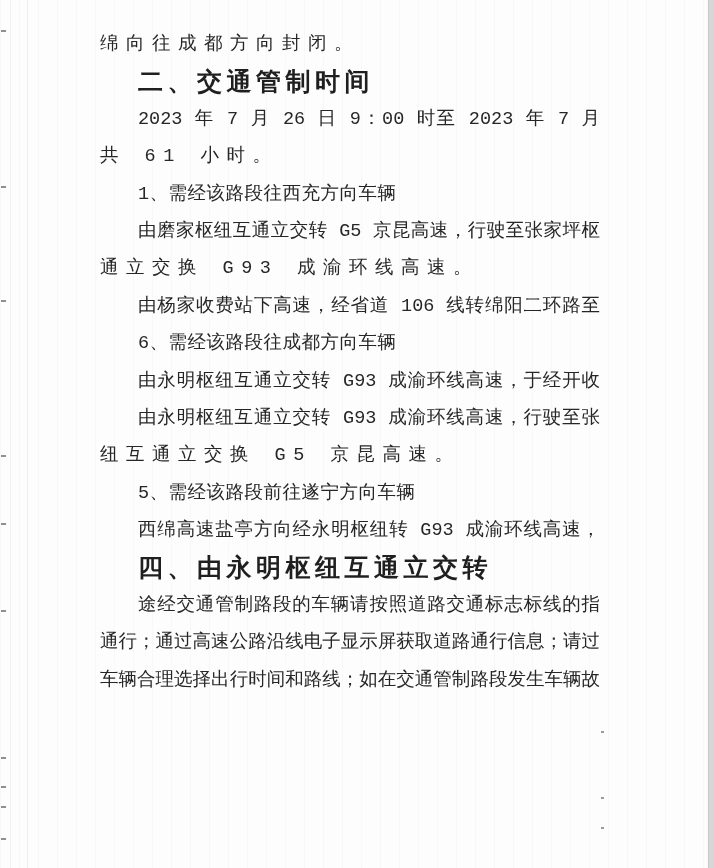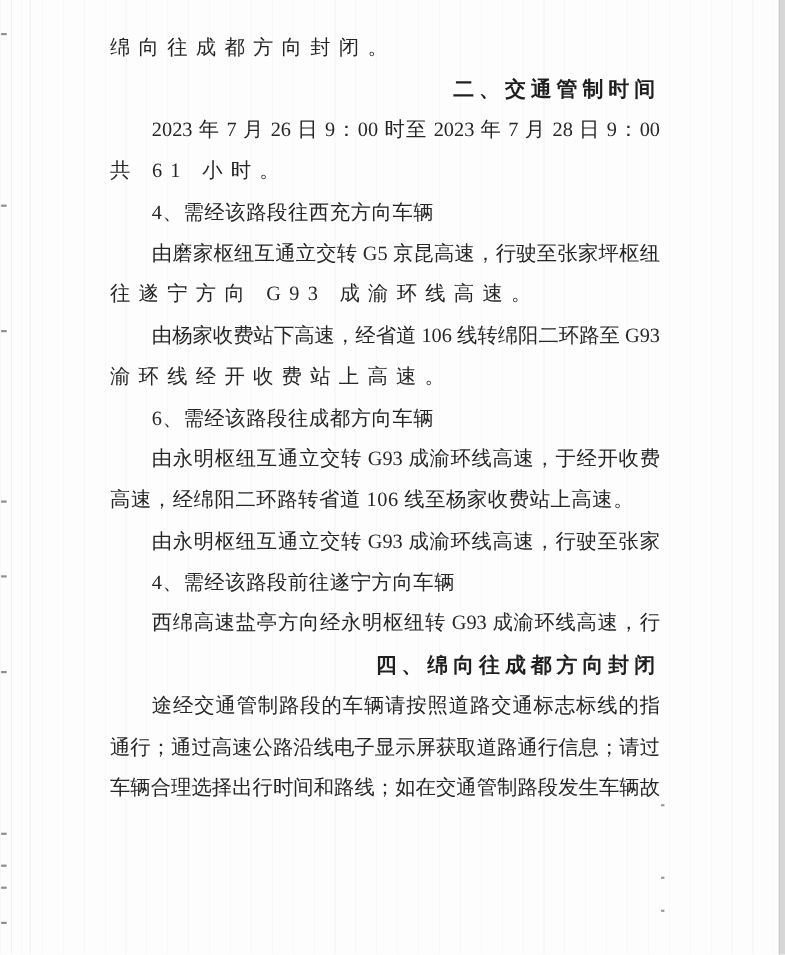--- a/index.html
+++ b/index.html
@@ -55,40 +55,39 @@
     left: 100px;
     top: 26px;
     width: 500px;
   }
   .line {
     height: 37.4px;
     line-height: 37.4px;
     font-size: 18.5px;
     letter-spacing: 0.5px;
     color: #262626;
-    font-family: Liberation Serif, serif;
+    font-family: Liberation Mono, monospace;
     white-space: nowrap;
     overflow: visible;
   }
   .line.indent { padding-left: 38px; }
   .line.fill {
     white-space: normal;
     overflow: hidden;
     text-align: justify;
     text-align-last: justify;
     letter-spacing: 0;
   }
   .line.loose { letter-spacing: 7.5px; }
   .line.heading {
     font-weight: bold;
     font-family: "Liberation Sans", "DejaVu Sans", sans-serif;
     letter-spacing: 4.5px;
-    font-size: 19px;
+    font-size: 25px;
     color: #1f1f1f;
-    text-align: right;
   }
 </style>
 </head>
 <body>
 
 <div class="page">
   <div class="vline vline-a"></div>
   <div class="vline vline-b"></div>
 
   <div class="dash" style="top:30px"></div>
@@ -104,31 +103,30 @@
 
   <div class="speck" style="left:601px; top:731px"></div>
   <div class="speck" style="left:601px; top:797px"></div>
   <div class="speck" style="left:601px; top:827px"></div>
 
   <div class="content" id="doc-lines">
       <div class="line loose">绵向往成都方向封闭。</div>
       <div class="line heading indent">二、交通管制时间</div>
       <div class="line indent fill">2023 年 7 月 26 日 9：00 时至 2023 年 7 月 28 日 9：00 时，</div>
       <div class="line loose">共 61 小时。</div>
-      <div class="line indent">4、需经该路段往西充方向车辆</div>
+      <div class="line indent">1、需经该路段往西充方向车辆</div>
       <div class="line indent fill">由磨家枢纽互通立交转 G5 京昆高速，行驶至张家坪枢纽互</div>
-      <div class="line loose">往遂宁方向 G93 成渝环线高速。</div>
+      <div class="line loose">通立交换 G93 成渝环线高速。</div>
       <div class="line indent fill">由杨家收费站下高速，经省道 106 线转绵阳二环路至 G93 成</div>
-      <div class="line loose">渝环线经开收费站上高速。</div>
       <div class="line indent">6、需经该路段往成都方向车辆</div>
       <div class="line indent fill">由永明枢纽互通立交转 G93 成渝环线高速，于经开收费站下</div>
-      <div class="line">高速，经绵阳二环路转省道 106 线至杨家收费站上高速。</div>
       <div class="line indent fill">由永明枢纽互通立交转 G93 成渝环线高速，行驶至张家坪枢</div>
-      <div class="line indent">4、需经该路段前往遂宁方向车辆</div>
+      <div class="line loose">纽互通立交换 G5 京昆高速。</div>
+      <div class="line indent">5、需经该路段前往遂宁方向车辆</div>
       <div class="line indent fill">西绵高速盐亭方向经永明枢纽转 G93 成渝环线高速，行驶至</div>
-      <div class="line heading indent">四、绵向往成都方向封闭</div>
+      <div class="line heading indent">四、由永明枢纽互通立交转</div>
       <div class="line indent fill">途经交通管制路段的车辆请按照道路交通标志标线的指示</div>
       <div class="line fill">通行；通过高速公路沿线电子显示屏获取道路通行信息；请过往</div>
       <div class="line fill">车辆合理选择出行时间和路线；如在交通管制路段发生车辆故障</div>
     </div>
 
   <div class="right-band"></div>
 </div>
 
 </body></html>

